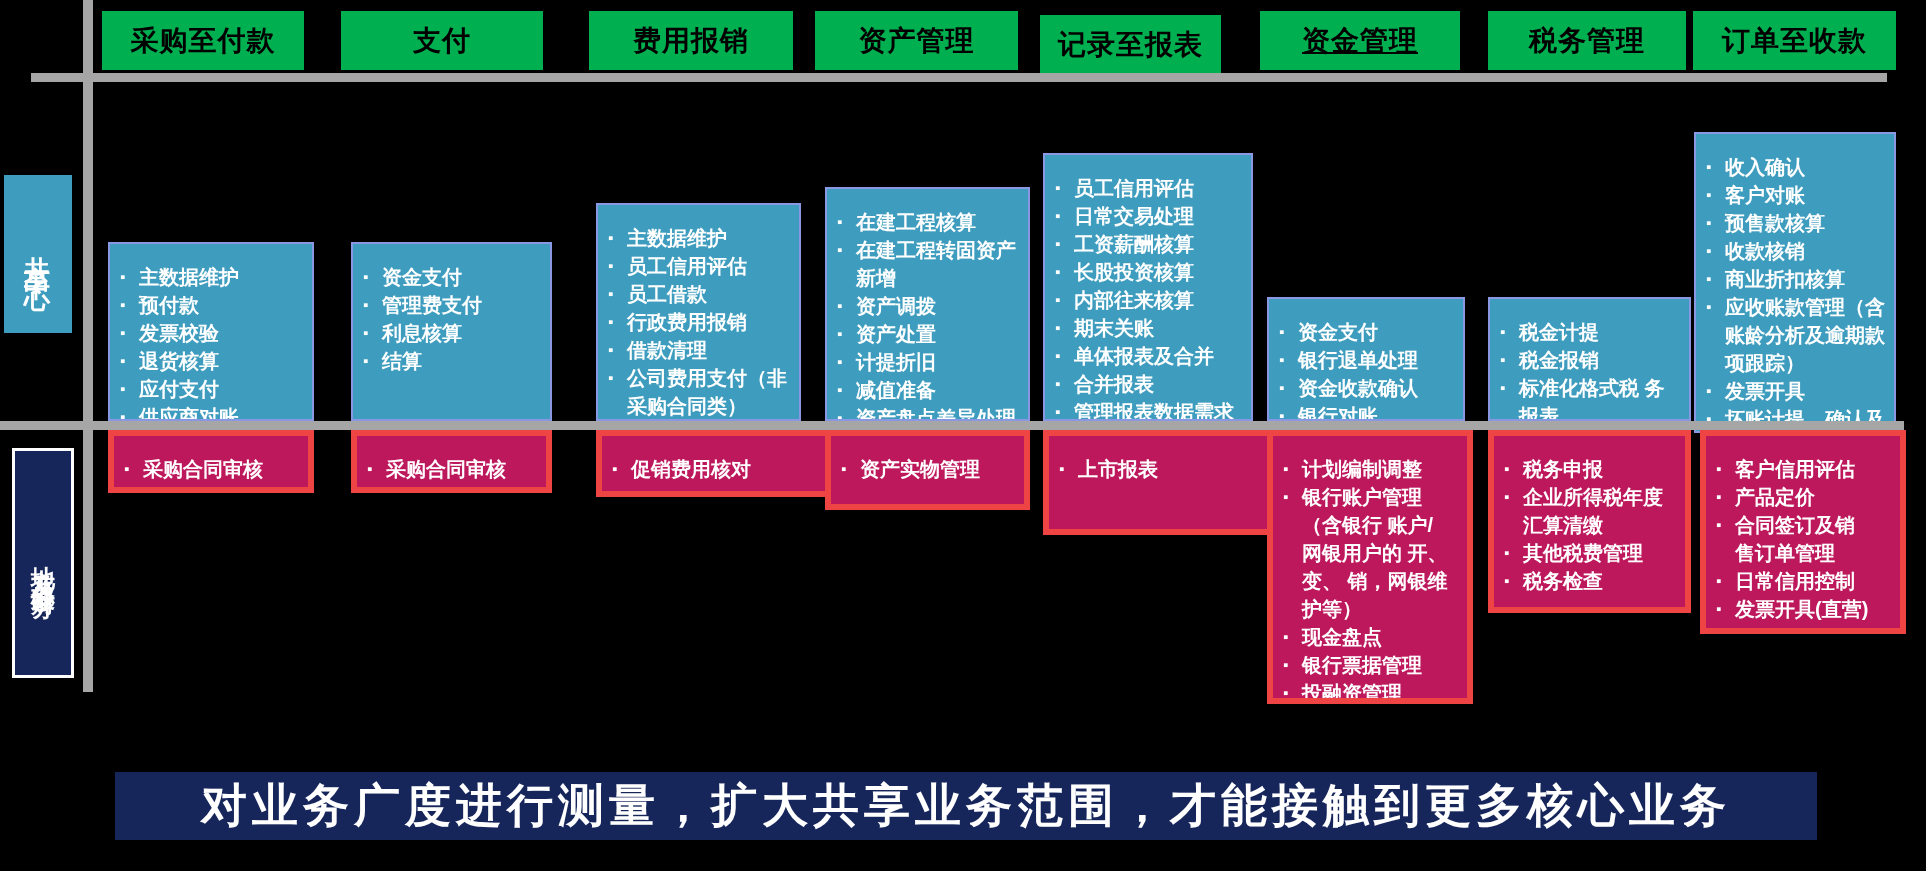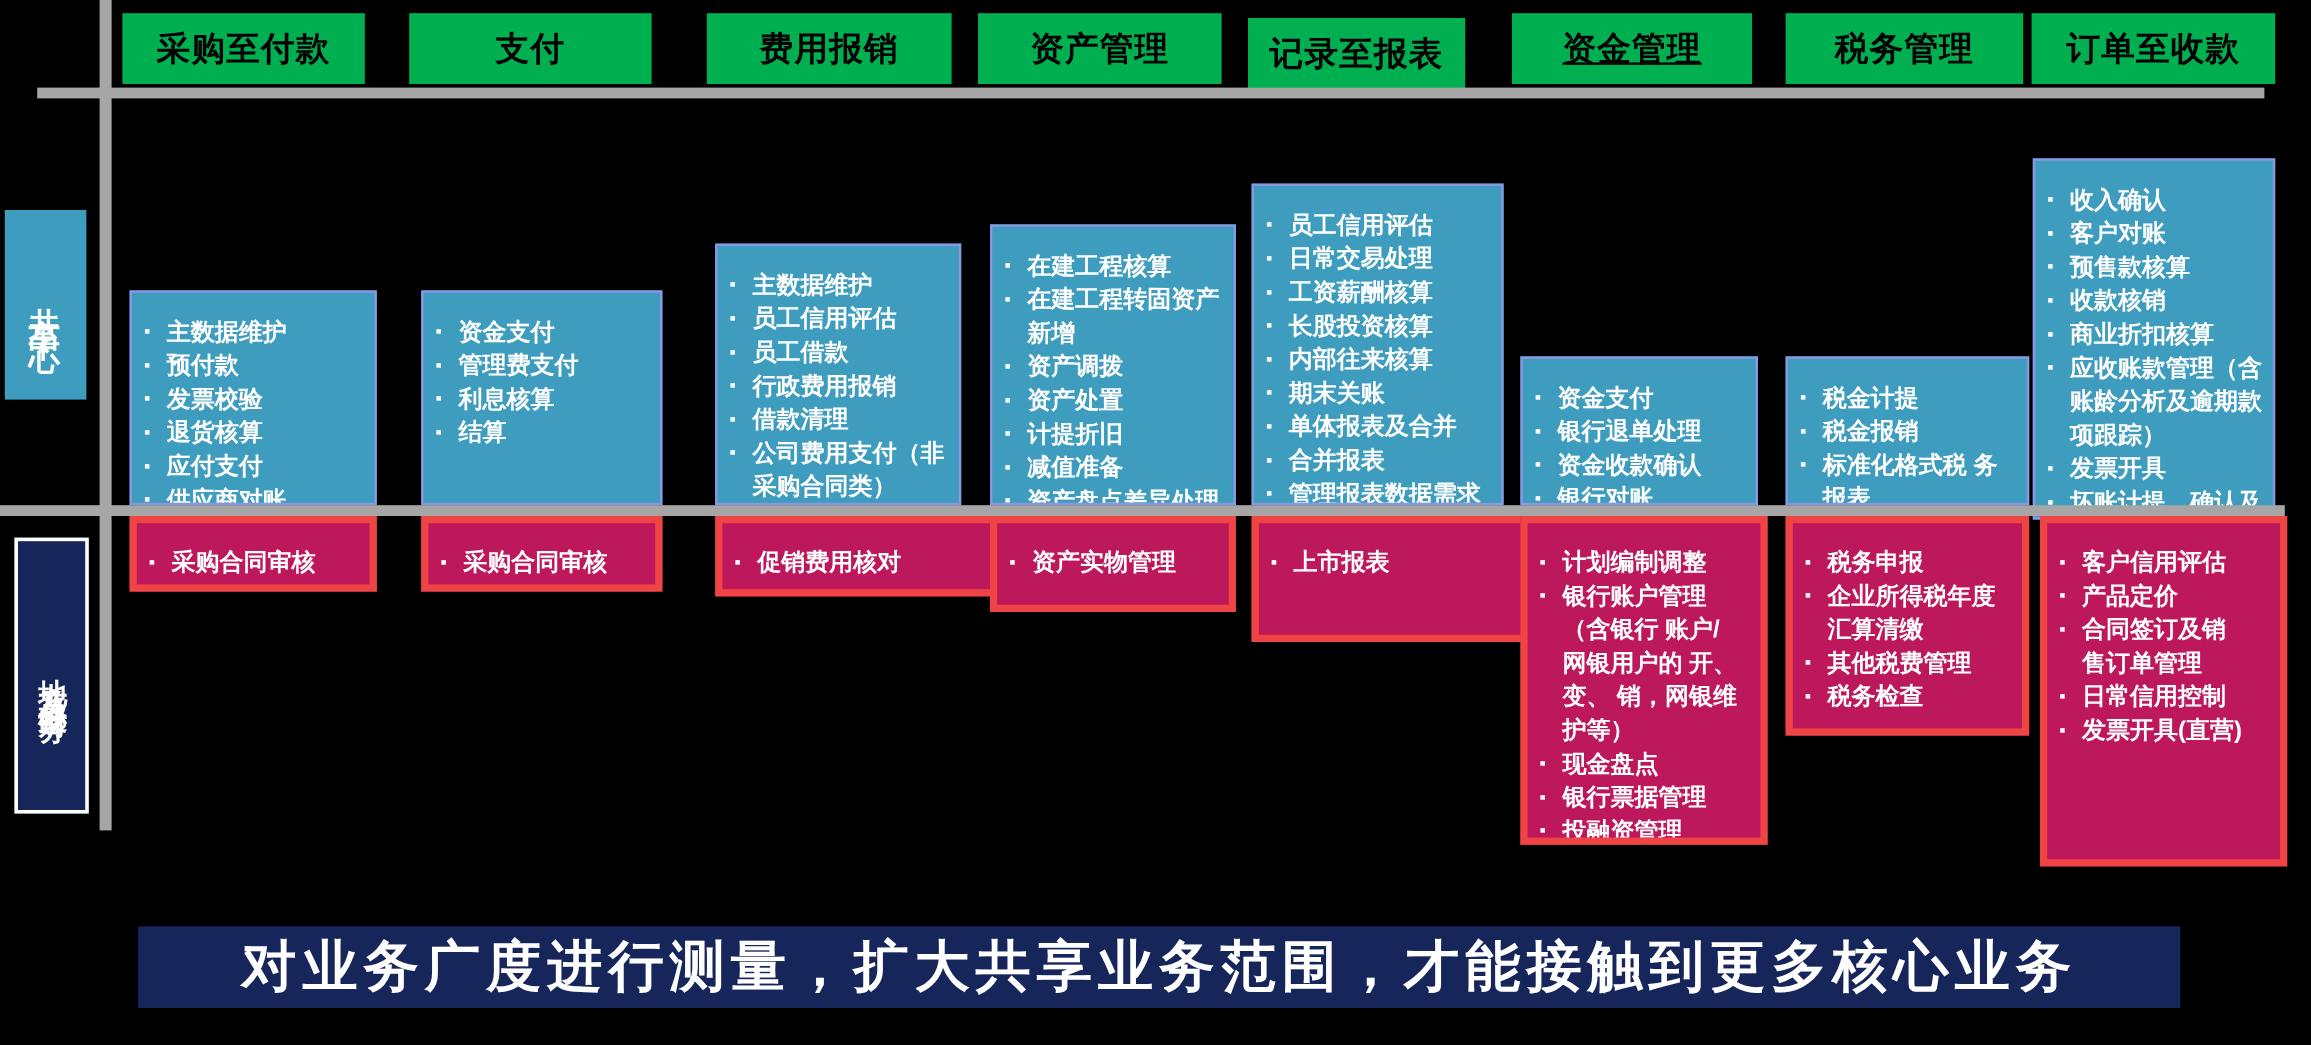--- a/index.html
+++ b/index.html
@@ -178,21 +178,21 @@
       <li>投融资管理</li>
     </ul>
   <ul class="box local-box" style="left:1488px;width:203px;height:183px;">
 
   <li>税务申报</li>
       <li>企业所得税年度
 汇算清缴</li>
       <li>其他税费管理</li>
       <li>税务检查</li>
     </ul>
-  <ul class="box local-box" style="left:1700px;width:206px;height:292px;">
+  <ul class="box local-box" style="left:1700px;width:206px;height:204px;">
 
   <li>客户信用评估</li>
       <li>产品定价</li>
       <li>合同签订及销
 售订单管理</li>
       <li>日常信用控制</li>
       <li>发票开具(直营)</li>
     </ul>
 
   <div class="banner">对业务广度进行测量，扩大共享业务范围，才能接触到更多核心业务</div>

